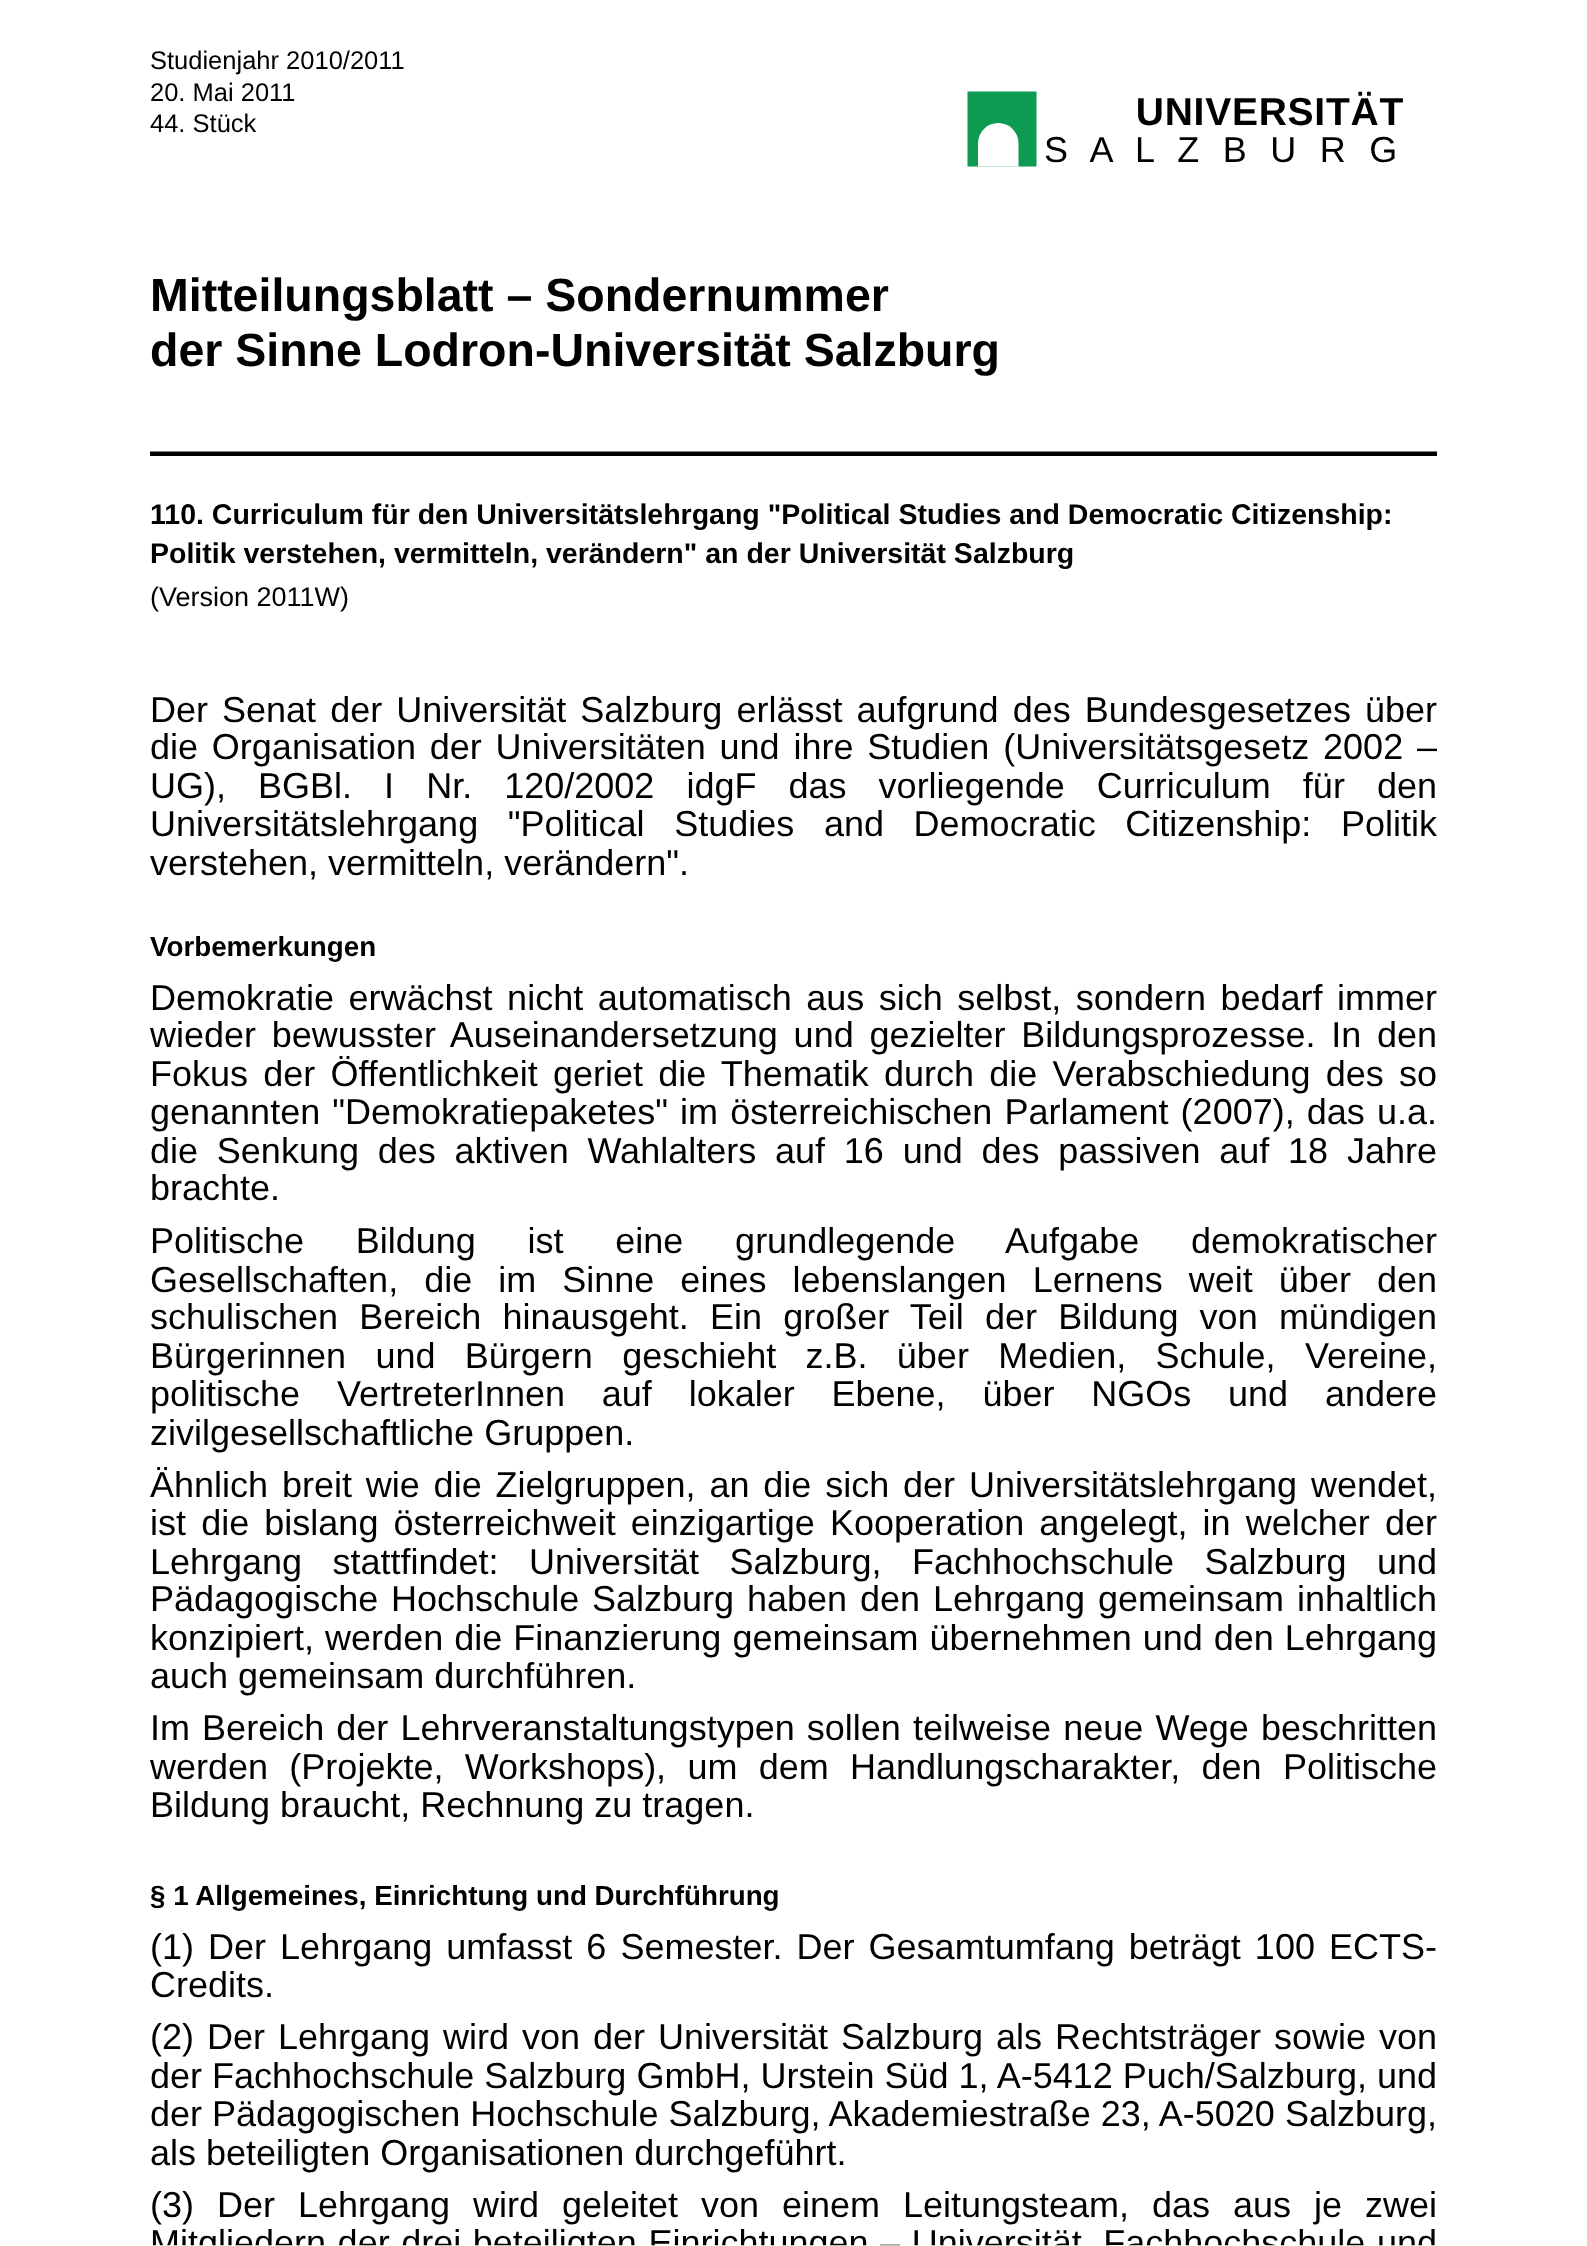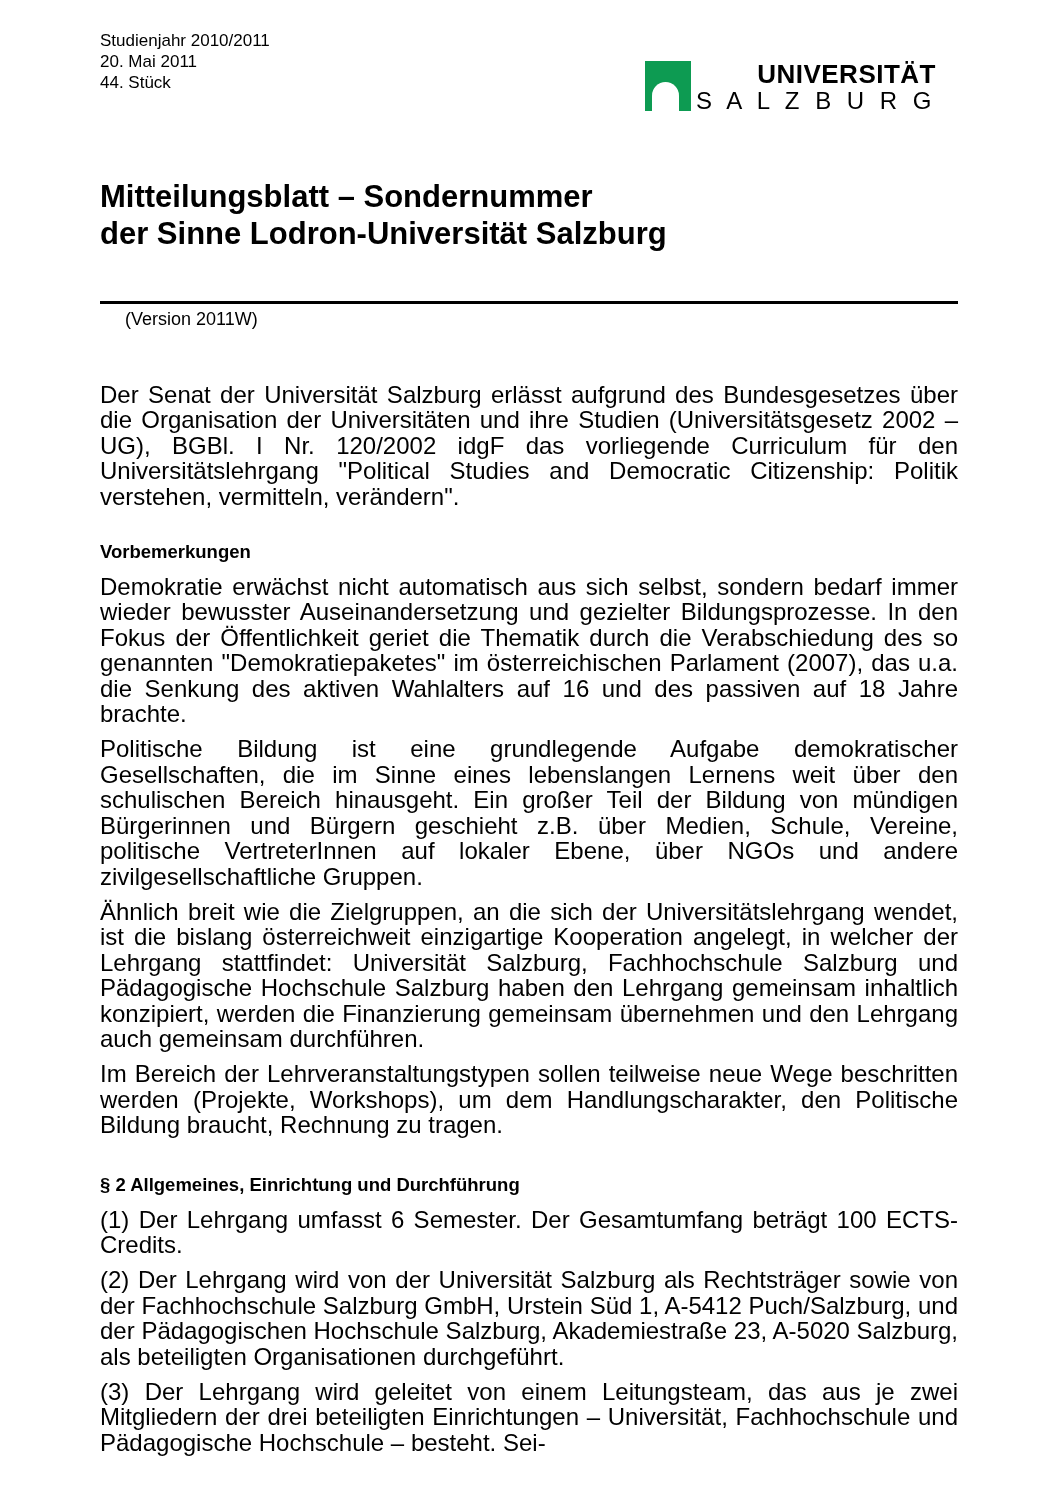--- a/index.html
+++ b/index.html
@@ -28,21 +28,21 @@
   .logo-line2 { font-size: 24px; line-height: 26px; letter-spacing: 4.5px; }
 
   
   .title { margin-top: 64px; font-size: 31px; font-weight: bold; line-height: 37px; }
   .title span { display: block; }
 
   .rule { margin-top: 49px; height: 3px; background: #000000; width: 100%; }
 
   
   .art-heading { margin-top: 27px; font-size: 19px; font-weight: bold; line-height: 26px; }
-  .version { margin-top: 2px; font-size: 18px; line-height: 26px; margin-left: 25px; }
+  .version { margin-top: 2px; font-size: 18px; line-height: 26px; }
 
   
   .body-par {
     font-size: 24px; line-height: 25.4px;
     text-align: justify;
     margin-top: 10px;
     hyphens: manual;
   }
   .intro { margin-top: 50px; }
   .sec-heading { font-size: 18.5px; font-weight: bold; line-height: 25px; }
@@ -72,29 +72,30 @@
       </div>
     </div>
 
     <h1 class="title">
       <span>Mitteilungsblatt – Sondernummer</span>
       <span>der Sinne Lodron-Universität Salzburg</span>
     </h1>
 
     <div class="rule"></div>
 
+    <h2 class="art-heading">110. Curriculum für den Universitätslehrgang "Political Studies and Democratic Citizenship: Politik verstehen, vermitteln, verändern" an der Universität Salzburg</h2>
     <p class="version">(Version 2011W)</p>
 
     <p class="body-par intro">Der Senat der Universität Salzburg erlässt aufgrund des Bundesgesetzes über die Organisation der Universitäten und ihre Studien (Universitätsgesetz 2002 – UG), BGBl. I Nr. 120/2002 idgF das vorliegende Curriculum für den Universitätslehrgang "Political Studies and Democratic Citizenship: Politik verstehen, vermitteln, verändern".</p>
 
     <h3 class="sec-heading sec-vorb">Vorbemerkungen</h3>
     <p class="body-par">Demokratie erwächst nicht automatisch aus sich selbst, sondern bedarf immer wieder bewusster Auseinandersetzung und gezielter Bildungsprozesse. In den Fokus der Öffentlichkeit geriet die Thematik durch die Verabschiedung des so genannten "Demokratiepaketes" im österreichischen Parlament (2007), das u.a. die Senkung des aktiven Wahlalters auf 16 und des passiven auf 18 Jahre brachte.</p>
     <p class="body-par">Politische Bildung ist eine grundlegende Aufgabe demokratischer Gesellschaften, die im Sinne eines lebenslangen Lernens weit über den schulischen Bereich hinausgeht. Ein großer Teil der Bildung von mündigen Bürgerinnen und Bürgern geschieht z.B. über Medien, Schule, Vereine, politische VertreterInnen auf lokaler Ebene, über NGOs und andere zivilgesellschaftliche Gruppen.</p>
     <p class="body-par">Ähnlich breit wie die Zielgruppen, an die sich der Universitätslehrgang wendet, ist die bislang ös­terreichweit einzigartige Kooperation angelegt, in welcher der Lehrgang stattfindet: Universität Salzburg, Fachhochschule Salzburg und Pädagogische Hochschule Salzburg haben den Lehr­gang gemeinsam inhaltlich konzipiert, werden die Finanzierung gemeinsam übernehmen und den Lehrgang auch gemeinsam durchführen.</p>
     <p class="body-par">Im Bereich der Lehrveranstaltungstypen sollen teilweise neue Wege beschritten werden (Projekte, Workshops), um dem Handlungscharakter, den Politische Bildung braucht, Rechnung zu tragen.</p>
 
-    <h3 class="sec-heading sec-par1">§ 2 Allgemeines, Einrichtung und Durchführung</h3>
+    <h3 class="sec-heading sec-par1">§ 1 Allgemeines, Einrichtung und Durchführung</h3>
     <p class="body-par">(1) Der Lehrgang umfasst 6 Semester. Der Gesamtumfang beträgt 100 ECTS-Credits.</p>
     <p class="body-par">(2) Der Lehrgang wird von der Universität Salzburg als Rechtsträger sowie von der Fachhochschu­le Salzburg GmbH, Urstein Süd 1, A-5412 Puch/Salzburg, und der Pädagogischen Hochschule Salzburg, Akademiestraße 23, A-5020 Salzburg, als beteiligten Organisationen durchgeführt.</p>
     <p class="body-par">(3) Der Lehrgang wird geleitet von einem Leitungsteam, das aus je zwei Mitgliedern der drei betei­ligten Einrichtungen – Universität, Fachhochschule und Pädagogische Hochschule – besteht. Sei-</p>
 
   </div>
 </div>
 
 </body></html>

